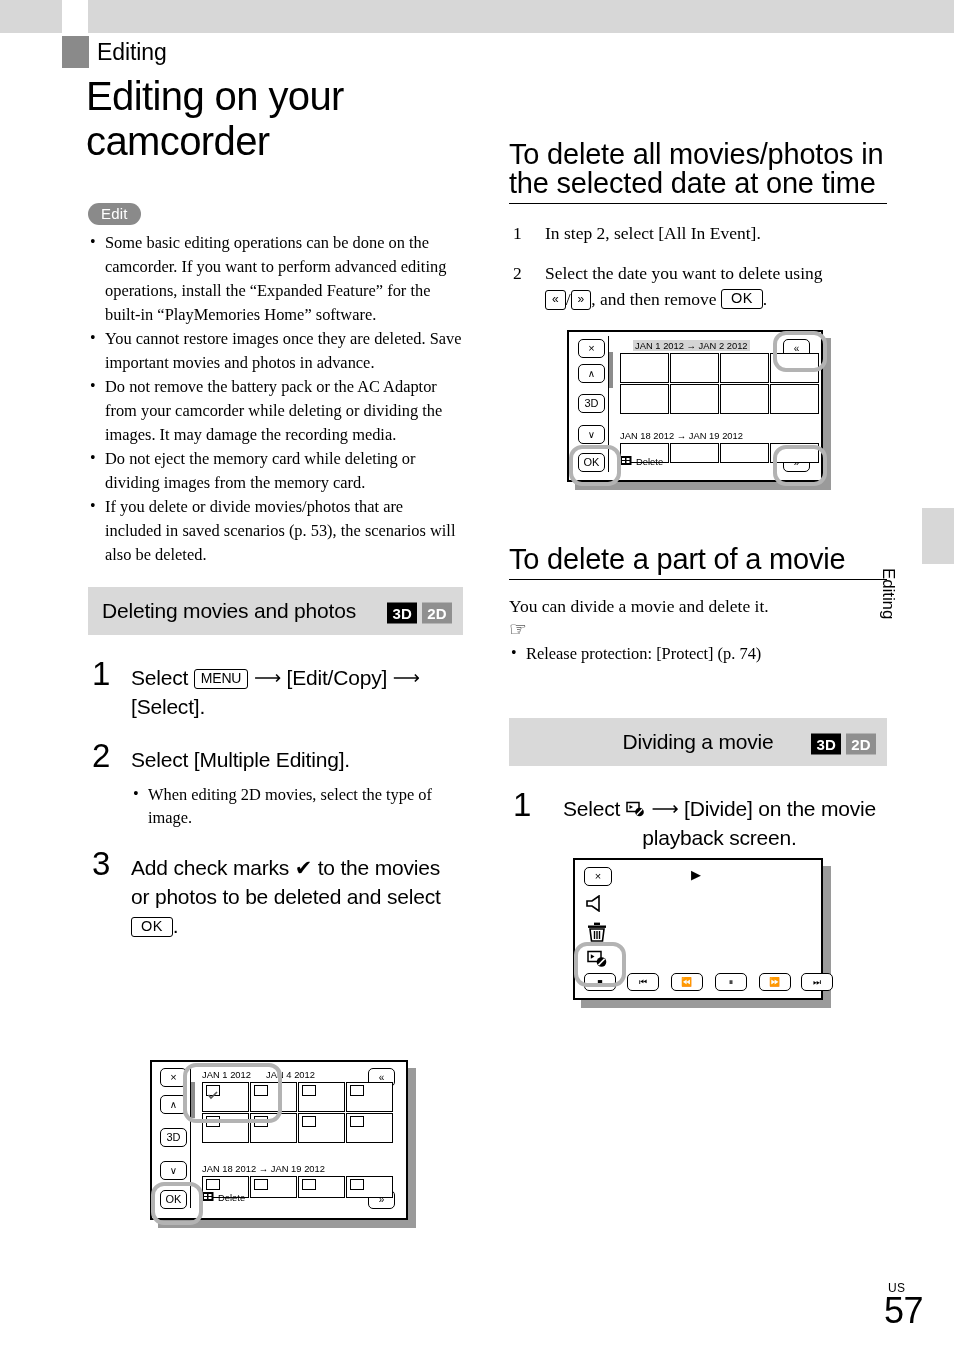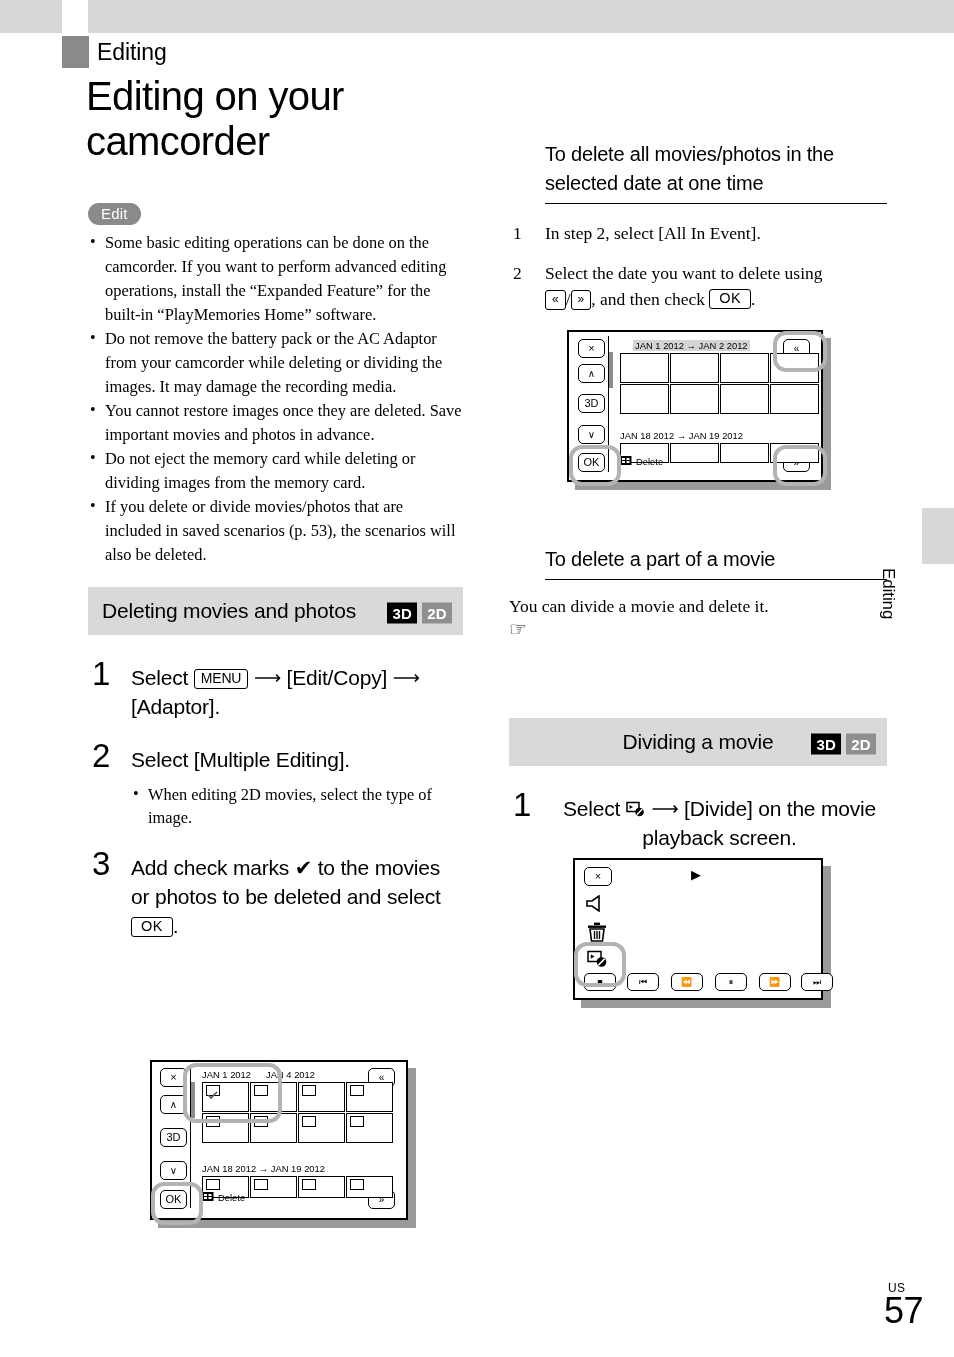--- a/index.html
+++ b/index.html
@@ -68,22 +68,22 @@
 
   
   .nstep{
     position:relative;padding-left:36px;margin-top:14px;
     font-family:"Liberation Serif", serif;font-size:17.5px;line-height:26px;
   }
   .nstep .n{position:absolute;left:4px;top:0;font-size:17.5px;}
 
   
   .subhead{
-    font-size:20px;line-height:29px;letter-spacing:-0.2px;
-    border-bottom:1.6px solid #000;padding-bottom:5px;margin-left:36px;
+    font-size:29px;line-height:29px;letter-spacing:-0.2px;
+    border-bottom:1.6px solid #000;padding-bottom:5px;
   }
 
   .serif{font-family:"Liberation Serif", serif;font-size:17.5px;line-height:26px;}
 
   
   .cap{
     display:inline-block;border:1.4px solid #000;border-radius:3px;
     padding:0px 6px 1px;font-size:14px;line-height:17px;font-weight:400;
     font-family:"Liberation Sans", sans-serif;vertical-align:2px;
     background:#fff;
@@ -135,43 +135,43 @@
   <div class="chap-label">Editing</div>
 
   <div class="title">Editing on your camcorder</div>
 
   <div class="col-left">
 
     <div>
       <span class="notes-pill">Edit</span>
       <ul class="bullets">
         <li>Some basic editing operations can be done on the camcorder. If you want to perform advanced editing operations, install the “Expanded Feature” for the built-in “PlayMemories Home” software.</li>
+        <li>You cannot restore images once they are deleted. Save important movies and photos in advance.</li>
         <li>Do not remove the battery pack or the AC Adaptor from your camcorder while deleting or dividing the images. It may damage the recording media.</li>
-        <li>You cannot restore images once they are deleted. Save important movies and photos in advance.</li>
         <li>Do not eject the memory card while deleting or dividing images from the memory card.</li>
         <li>If you delete or divide movies/photos that are included in saved scenarios (p. 53), the scenarios will also be deleted.</li>
       </ul>
     </div>
 
     <div class="sec-head" style="margin-top:20px;">
       <span>Deleting movies and photos</span>
       <span class="badges">
         <span class="badge3d">3D</span><span class="badge2d">2D</span>
       </span>
     </div>
 
     <div class="step" style="margin-top:28px;">
       <span class="num">1</span>
       <div class="body">
         <span>Select</span>
         <span class="cap">MENU</span>
         <span class="arrow">⟶</span>
         <span>[Edit/Copy]</span>
         <span class="arrow">⟶</span>
-        <span>[Adaptor].</span>
+        <span>[Select].</span>
       </div>
     </div>
 
     <div class="step" style="margin-top:24px;">
       <span class="num">2</span>
       <div class="body">Select [Multiple Editing].</div>
       <div class="substep">When editing 2D movies, select the type of image.</div>
     </div>
 
     <div class="step" style="margin-top:24px;">
@@ -253,21 +253,21 @@
     <div class="subhead">To delete all movies/photos in the selected date at one time</div>
 
     <div class="nstep" style="margin-top:16px;">
       <span class="n">1</span>
       <span>In step 2, select [All In Event].</span>
     </div>
 
     <div class="nstep">
       <span class="n">2</span>
       <span>Select the date you want to delete using</span><br>
-      <span class="cap arrowcap">«</span><span>/</span><span class="cap arrowcap">»</span><span>, and then check</span>
+      <span class="cap arrowcap">«</span><span>/</span><span class="cap arrowcap">»</span><span>, and then remove</span>
       <span class="cap ok">OK</span><span>.</span>
     </div>
   </div>
 
   <div class="screen" style="position:absolute;left:567px;top:330px;width:268px;height:162px;">
     <div class="shadow" style="left:8px;top:8px;width:256px;height:152px;"></div>
     <div class="frame" style="left:0;top:0;width:252px;height:148px;"></div>
 
     <div class="btn" style="left:11px;top:9px;width:25px;height:17px;">×</div>
     <div class="btn" style="left:11px;top:34px;width:25px;height:17px;font-size:10px;">∧</div>
@@ -311,20 +311,21 @@
     <div class="hilite" style="left:206px;top:1px;width:46px;height:33px;"></div>
     <div class="hilite" style="left:2px;top:115px;width:44px;height:33px;"></div>
     <div class="hilite" style="left:206px;top:115px;width:46px;height:33px;"></div>
   </div>
 
   <div style="position:absolute;left:509px;top:545px;width:378px;">
     <div class="subhead">To delete a part of a movie</div>
     <div class="serif" style="margin-top:13px;">You can divide a movie and delete it.</div>
     <div class="hand" style="margin-top:0px;">☞</div>
     <ul class="bullets" style="margin-top:2px;font-size:16.4px;line-height:23px;">
+      <li>Release protection: [Protect] (p. 74)</li>
     </ul>
   </div>
 
   <div style="position:absolute;left:509px;top:718px;width:378px;text-align:center;">
     <div class="sec-head">
       <span>Dividing a movie</span>
       <span class="badges">
         <span class="badge3d">3D</span><span class="badge2d">2D</span>
       </span>
     </div>

